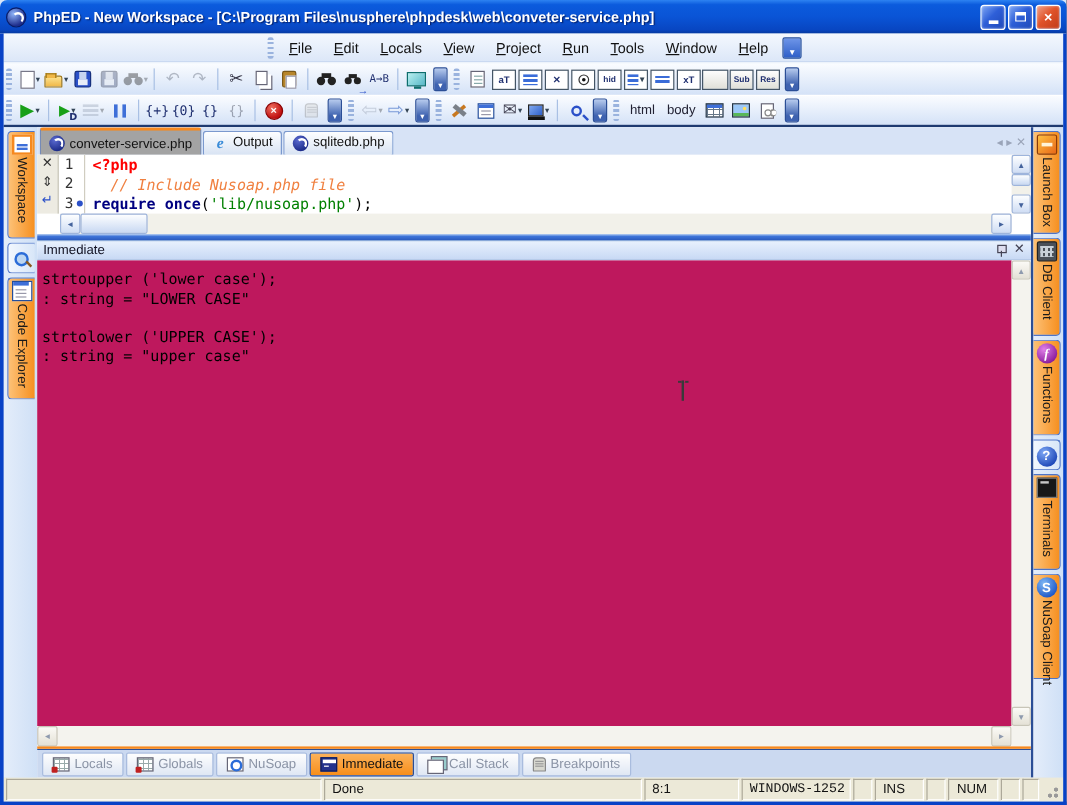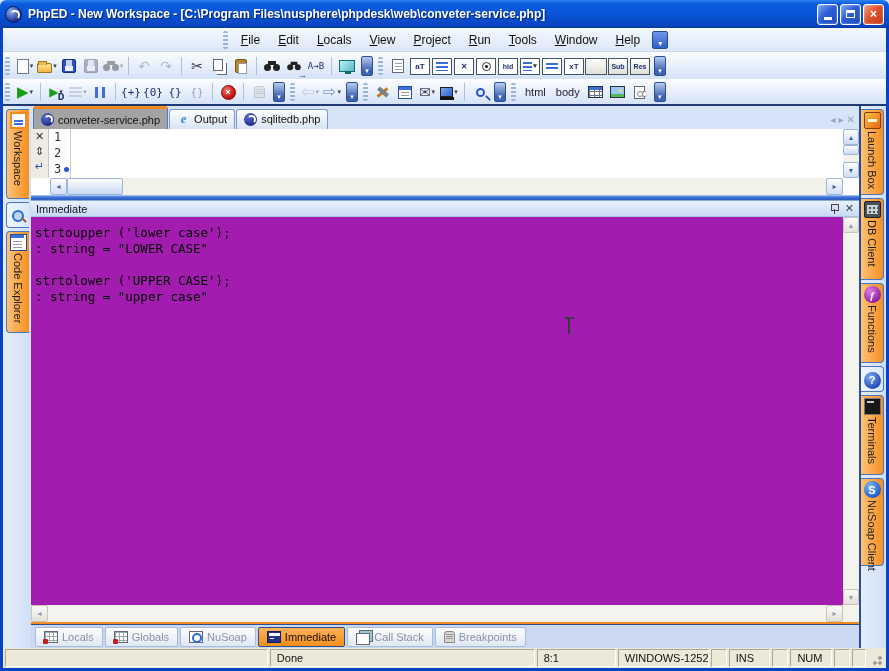--- a/index.html
+++ b/index.html
@@ -195,21 +195,21 @@
   
   .imm-header { position:absolute; left:0; top:94px; width:828px; height:17px;
     background:linear-gradient(180deg,#E8F1FD,#C8D9F4); border-top:1px solid #88A8D8; border-bottom:1px solid #A8C0E4;
     display:flex; align-items:center; padding:0 5px; font-size:11px; color:#112; }
   .imm-header .tools { margin-left:auto; display:flex; align-items:center; gap:7px; }
   .pin-ic { width:7px; height:10px; position:relative; }
   .pin-ic::before { content:""; position:absolute; left:0; top:0; width:6px; height:5px; border:1px solid #445; background:#DDE; }
   .pin-ic::after { content:""; position:absolute; left:3px; top:5px; width:1px; height:5px; background:#445; }
   .x-ic { color:#445; font-size:11px; line-height:1; }
 
-  .imm-body { position:absolute; left:0; top:111px; width:812px; height:388px; background:#a21caf;
+  .imm-body { position:absolute; left:0; top:111px; width:812px; height:388px; background:#be185d;
     font-family:"DejaVu Sans Mono", monospace; font-size:12.5px; color:#000; padding:8px 0 0 4px; }
   .imm-line { height:16px; min-height:16px; white-space:pre; }
   .ibeam { position:absolute; left:534px; top:100px; width:9px; height:17px; }
   .ibeam::before { content:""; position:absolute; left:3px; top:0; width:2px; height:17px; background:#3a3a3a; }
   .ibeam::after { content:""; position:absolute; left:0; top:0; width:9px; height:2px; background:#3a3a3a;
     box-shadow:0 15px 0 #3a3a3a; clip-path:polygon(0 0,3px 0,3px 100%,6px 100%,6px 0,9px 0,9px 200%,0 200%); }
 
   .imm-vscroll { position:absolute; right:0; top:111px; width:16px; height:388px; background:#F4F3EE; display:flex; flex-direction:column; }
   .imm-vscroll .sb-btn, .imm-hscroll .sb-btn { background:linear-gradient(180deg,#FBFAF6,#E4E1D6); border-color:#C8C5B8; color:#8E9AAE; }
   .imm-vscroll .sb-btn { height:16px; } .imm-vscroll .track { flex:1; }
@@ -542,20 +542,25 @@
       <div class="gutter-icons">
         <span>✕</span>
         <span class="g">⇕</span>
         <span class="g" style="color:#2B50C8;">↵</span>
       </div>
       <div class="linenums">
         <div>1</div>
         <div>2</div>
         <div><span>3</span><span class="bp-dot"></span></div>
       </div>
+      <div class="code">
+        <div class="code-line"><span class="tok-tag">&lt;?php</span></div>
+        <div class="code-line"><span class="tok-comment">  // Include Nusoap.php file</span></div>
+        <div class="code-line"><span class="tok-kw">require once</span><span>(</span><span class="tok-str">'lib/nusoap.php'</span><span>);</span></div>
+      </div>
       <div class="ed-hscroll">
         <span class="sb-btn">◂</span>
         <span class="sb-thumb"></span>
         <span class="track"></span>
         <span class="sb-btn">▸</span>
       </div>
       <div class="ed-vscroll">
         <span class="sb-btn">▴</span>
         <span class="sb-thumb"></span>
         <span class="track"></span>
@@ -617,21 +622,21 @@
         <span class="dic dic-hand"></span>
         <span>Breakpoints</span>
       </div>
     </div>
   </div>
 
   <div class="statusbar">
     <span class="scell" style="width:266px;"></span>
     <span class="scell" style="width:268px;">Done</span>
     <span class="scell" style="width:80px;">8:1</span>
-    <span class="scell" style="width:92px;">WINDOWS-1252</span>
+    <span class="scell" style="width:92px;font-family:Liberation Mono, monospace;">WINDOWS-1252</span>
     <span class="scell" style="width:16px;"></span>
     <span class="scell" style="width:42px;">INS</span>
     <span class="scell" style="width:16px;"></span>
     <span class="scell" style="width:42px;">NUM</span>
     <span class="scell" style="width:16px;"></span>
     <span class="scell" style="flex:1;"></span>
     <span class="scell sgrip"></span>
   </div>
 
   <div class="frame-left"></div>

